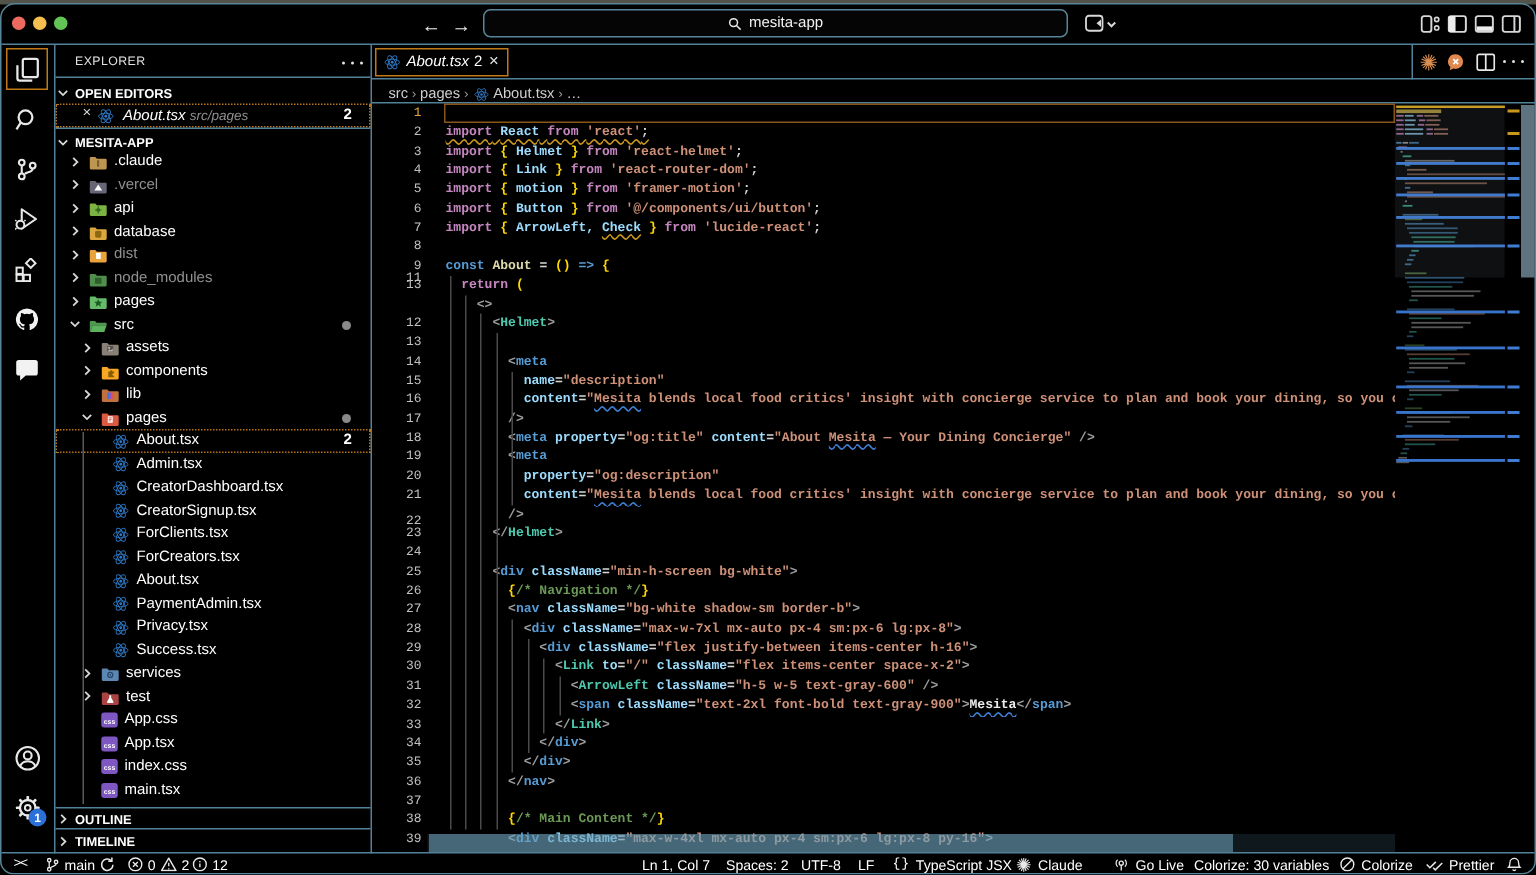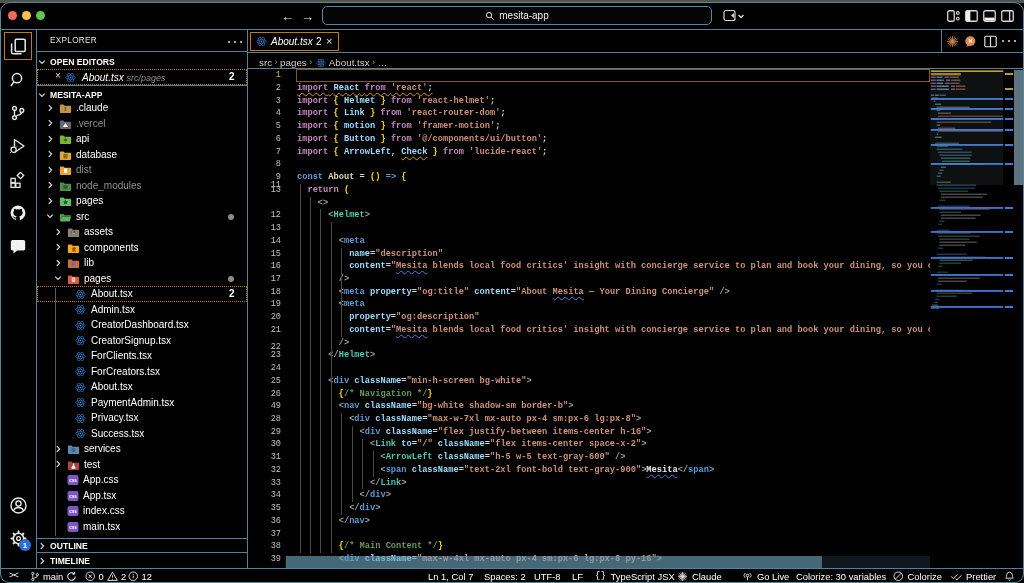--- a/index.html
+++ b/index.html
@@ -604,21 +604,21 @@
 <div class="codeline" style="left:49px;top:255.90px">          <span class="va">content</span><span class="wh">=</span><span class="st">"<span class="sqi">Mesita</span> blends local food critics' insight with concierge service to plan and book your dining, so you can</span></div>
 <div class="num" style="left:0;top:273px;color:#c0c0c0">22</div>
 <div class="codeline" style="left:49px;top:268.63px">        <span class="pu">/&gt;</span></div>
 <div class="num" style="left:0;top:281.36px;color:#c0c0c0">23</div>
 <div class="codeline" style="left:49px;top:281.36px">      <span class="pu">&lt;/</span><span class="tg">Helmet</span><span class="pu">&gt;</span></div>
 <div class="num" style="left:0;top:294.09px;color:#c0c0c0">24</div>
 <div class="num" style="left:0;top:306.82px;color:#c0c0c0">25</div>
 <div class="codeline" style="left:49px;top:306.82px">      <span class="pu">&lt;</span><span class="cb">div</span> <span class="va">className</span><span class="wh">=</span><span class="st">"min-h-screen bg-white"</span><span class="pu">&gt;</span></div>
 <div class="num" style="left:0;top:319.55px;color:#c0c0c0">26</div>
 <div class="codeline" style="left:49px;top:319.55px">        <span class="b1">{</span><span class="cm">/* Navigation */</span><span class="b1">}</span></div>
-<div class="num" style="left:0;top:332.28px;color:#c0c0c0">49</div>
+<div class="num" style="left:0;top:332.28px;color:#c0c0c0">27</div>
 <div class="codeline" style="left:49px;top:332.28px">        <span class="pu">&lt;</span><span class="cb">nav</span> <span class="va">className</span><span class="wh">=</span><span class="st">"bg-white shadow-sm border-b"</span><span class="pu">&gt;</span></div>
 <div class="num" style="left:0;top:345.01px;color:#c0c0c0">28</div>
 <div class="codeline" style="left:49px;top:345.01px">          <span class="pu">&lt;</span><span class="cb">div</span> <span class="va">className</span><span class="wh">=</span><span class="st">"max-w-7xl mx-auto px-4 sm:px-6 lg:px-8"</span><span class="pu">&gt;</span></div>
 <div class="num" style="left:0;top:357.74px;color:#c0c0c0">29</div>
 <div class="codeline" style="left:49px;top:357.74px">            <span class="pu">&lt;</span><span class="cb">div</span> <span class="va">className</span><span class="wh">=</span><span class="st">"flex justify-between items-center h-16"</span><span class="pu">&gt;</span></div>
 <div class="num" style="left:0;top:370.47px;color:#c0c0c0">30</div>
 <div class="codeline" style="left:49px;top:370.47px">              <span class="pu">&lt;</span><span class="tg">Link</span> <span class="va">to</span><span class="wh">=</span><span class="st">"/"</span> <span class="va">className</span><span class="wh">=</span><span class="st">"flex items-center space-x-2"</span><span class="pu">&gt;</span></div>
 <div class="num" style="left:0;top:383.20px;color:#c0c0c0">31</div>
 <div class="codeline" style="left:49px;top:383.20px">                <span class="pu">&lt;</span><span class="tg">ArrowLeft</span> <span class="va">className</span><span class="wh">=</span><span class="st">"h-5 w-5 text-gray-600"</span> <span class="pu">/&gt;</span></div>
 <div class="num" style="left:0;top:395.93px;color:#c0c0c0">32</div>

